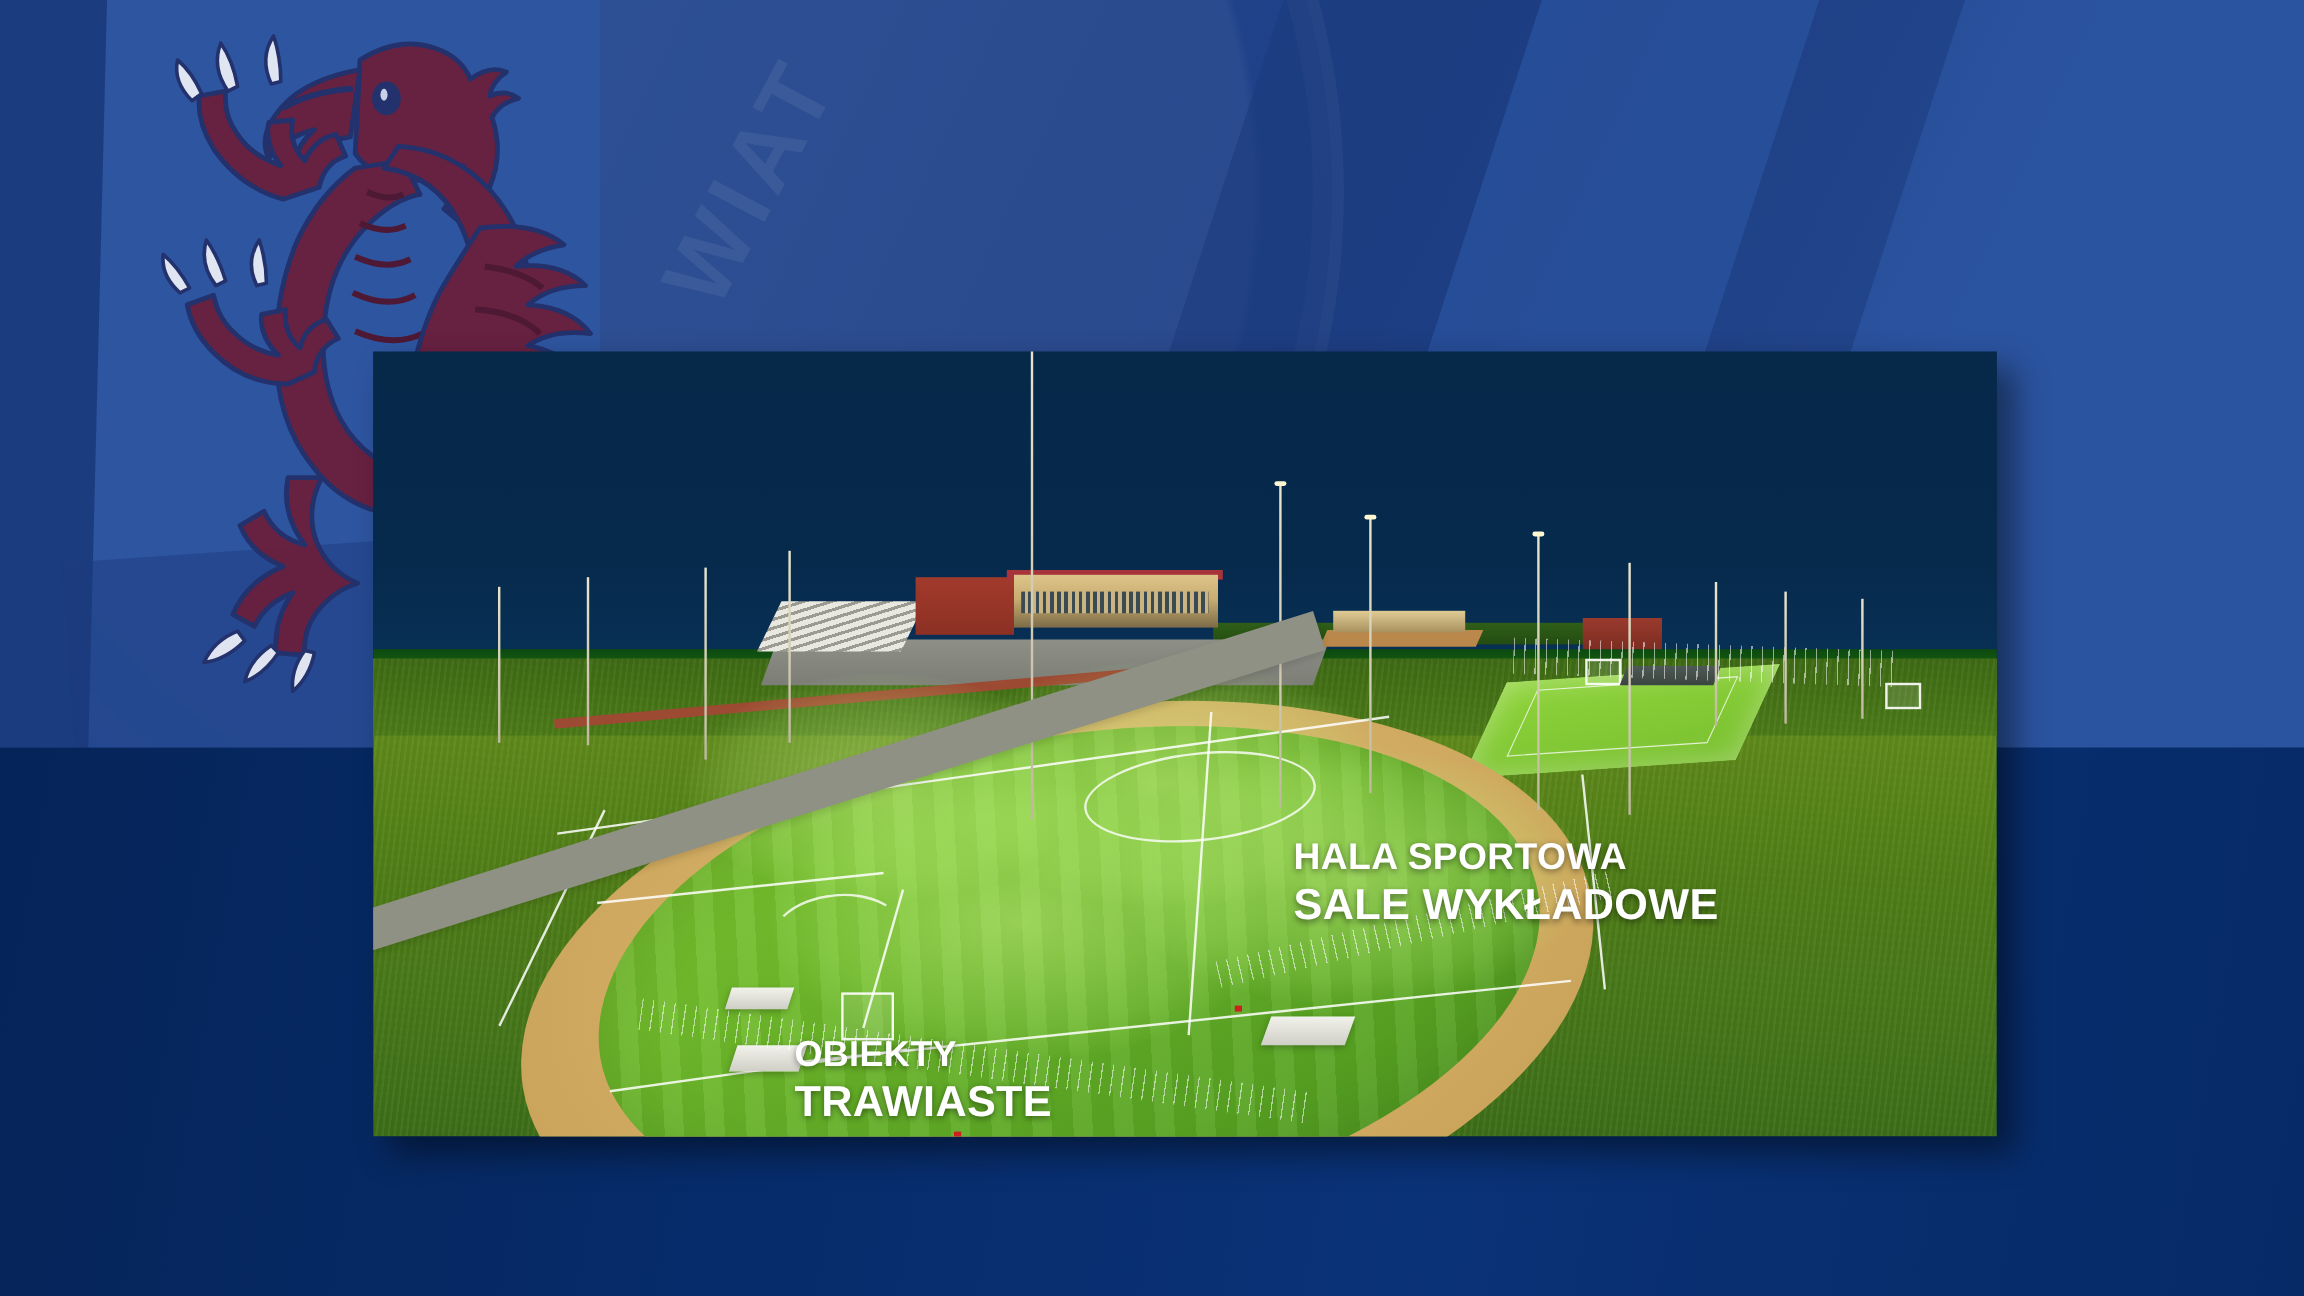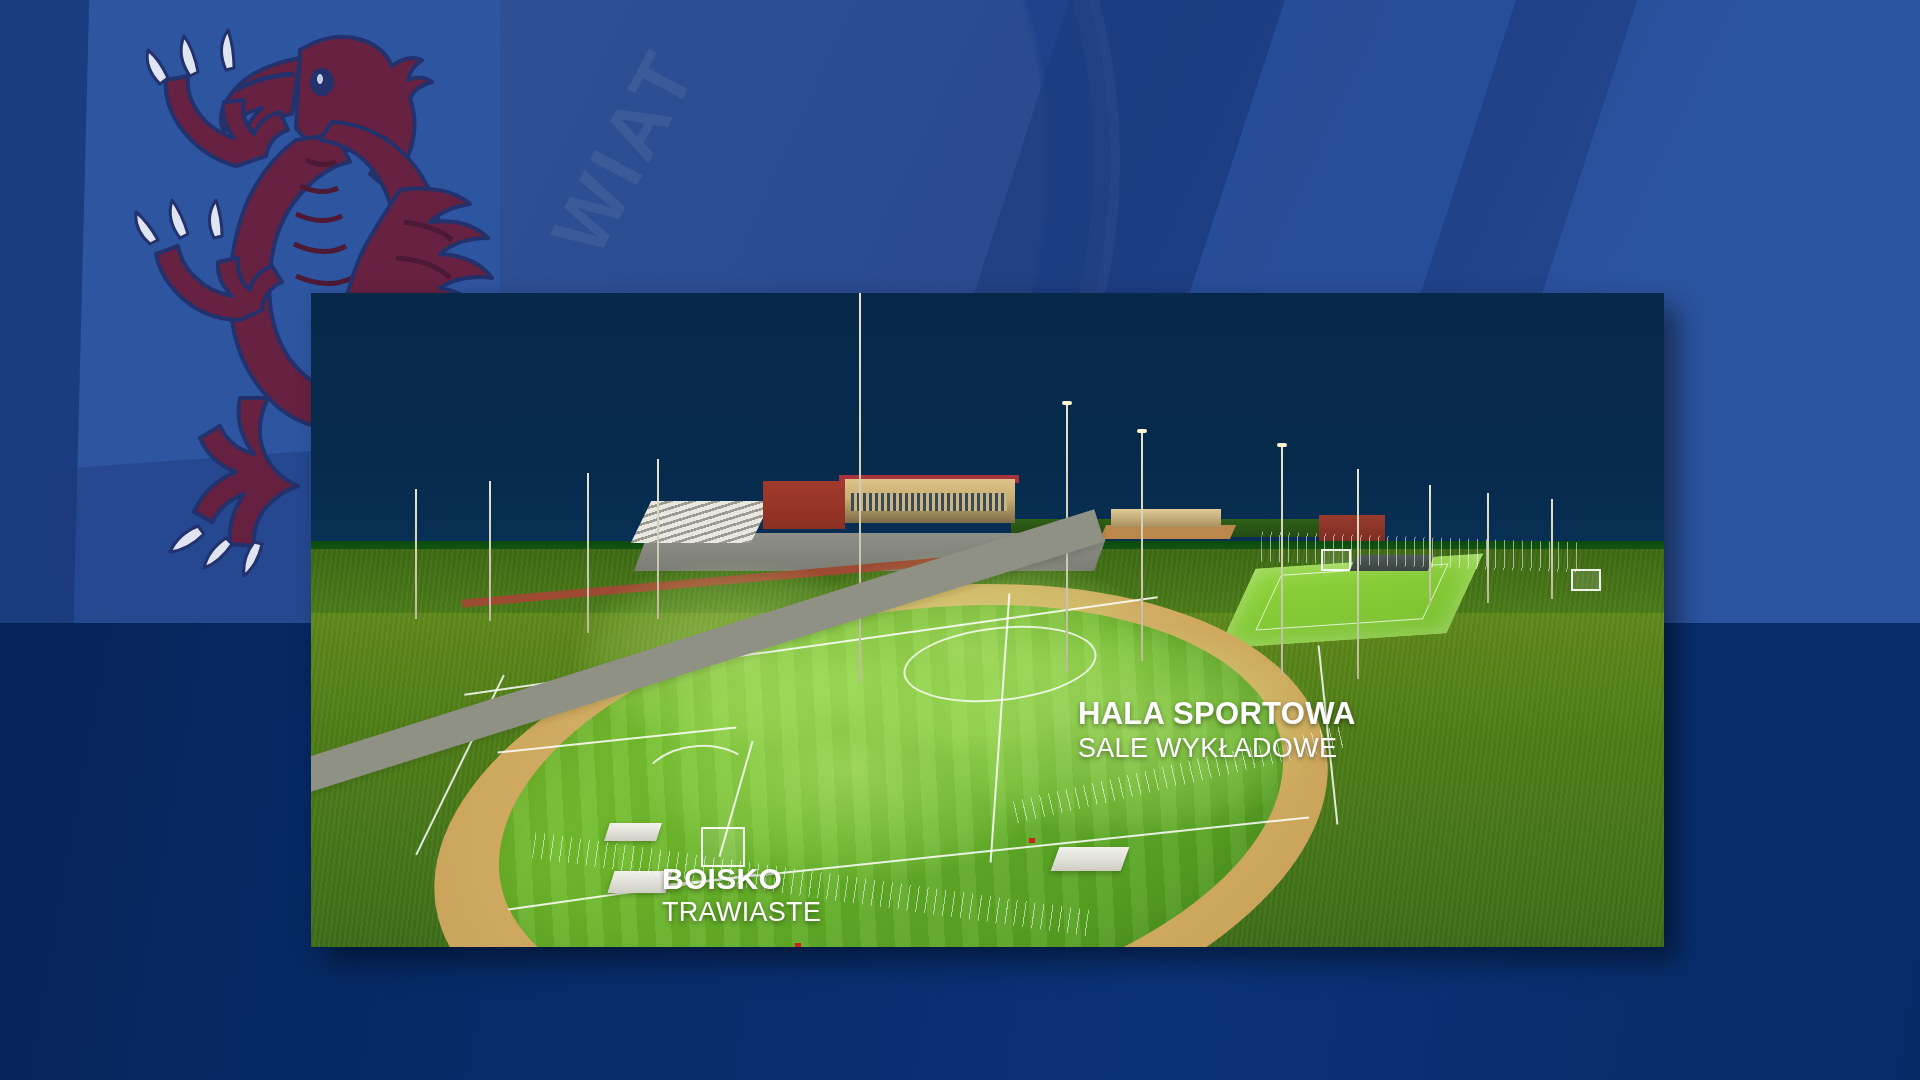--- a/index.html
+++ b/index.html
@@ -155,21 +155,21 @@
   .mast{position:absolute;width:2px;background:linear-gradient(180deg,#e8e4cd 0%,#bdb89e 100%);}
   .mast-head{position:absolute;width:10px;height:4px;background:#fff7d0;border-radius:2px;}
   .fence-tall{position:absolute;background:repeating-linear-gradient(90deg,rgba(255,255,255,.55) 0 1px,transparent 1px 9px);}
 
   .flag{position:absolute;width:6px;height:5px;background:#cf2020;}
 
   
   .lbl{position:absolute;color:#fff;}
   .lbl .b{font-weight:bold;font-size:30px;line-height:1.12;letter-spacing:.3px;
           text-shadow:0 2px 5px rgba(0,0,0,.45);}
-  .lbl .r{font-weight:400;font-size:27px;line-height:1.22;letter-spacing:.3px;
+  .lbl .r{font-weight:700;font-size:36px;line-height:1.22;letter-spacing:.3px;
           text-shadow:0 2px 5px rgba(0,0,0,.45);}
   .lbl-hala{left:729px;top:404px;margin-left:38px;}
   .lbl-hala .b{font-size:31px;}
   .lbl-boisko-pelne{left:351px;top:569px;}
 </style>
 </head>
 <body>
 
 <div class="slide">
 
@@ -327,18 +327,18 @@
     <div class="mast" style="left:1240px;top:206px;height:100px;"></div>
 
     <div class="path"></div>
 
     <div class="lbl lbl-hala">
       <div class="b">HALA SPORTOWA</div>
       <div class="r">SALE WYKŁADOWE</div>
     </div>
 
     <div class="lbl lbl-boisko-pelne">
-      <div class="b">BOISKO</div>
+      <div class="b">OBIEKTY</div>
       <div class="r">TRAWIASTE</div>
     </div>
 
   </div>
 </div>
 
 </body></html>

